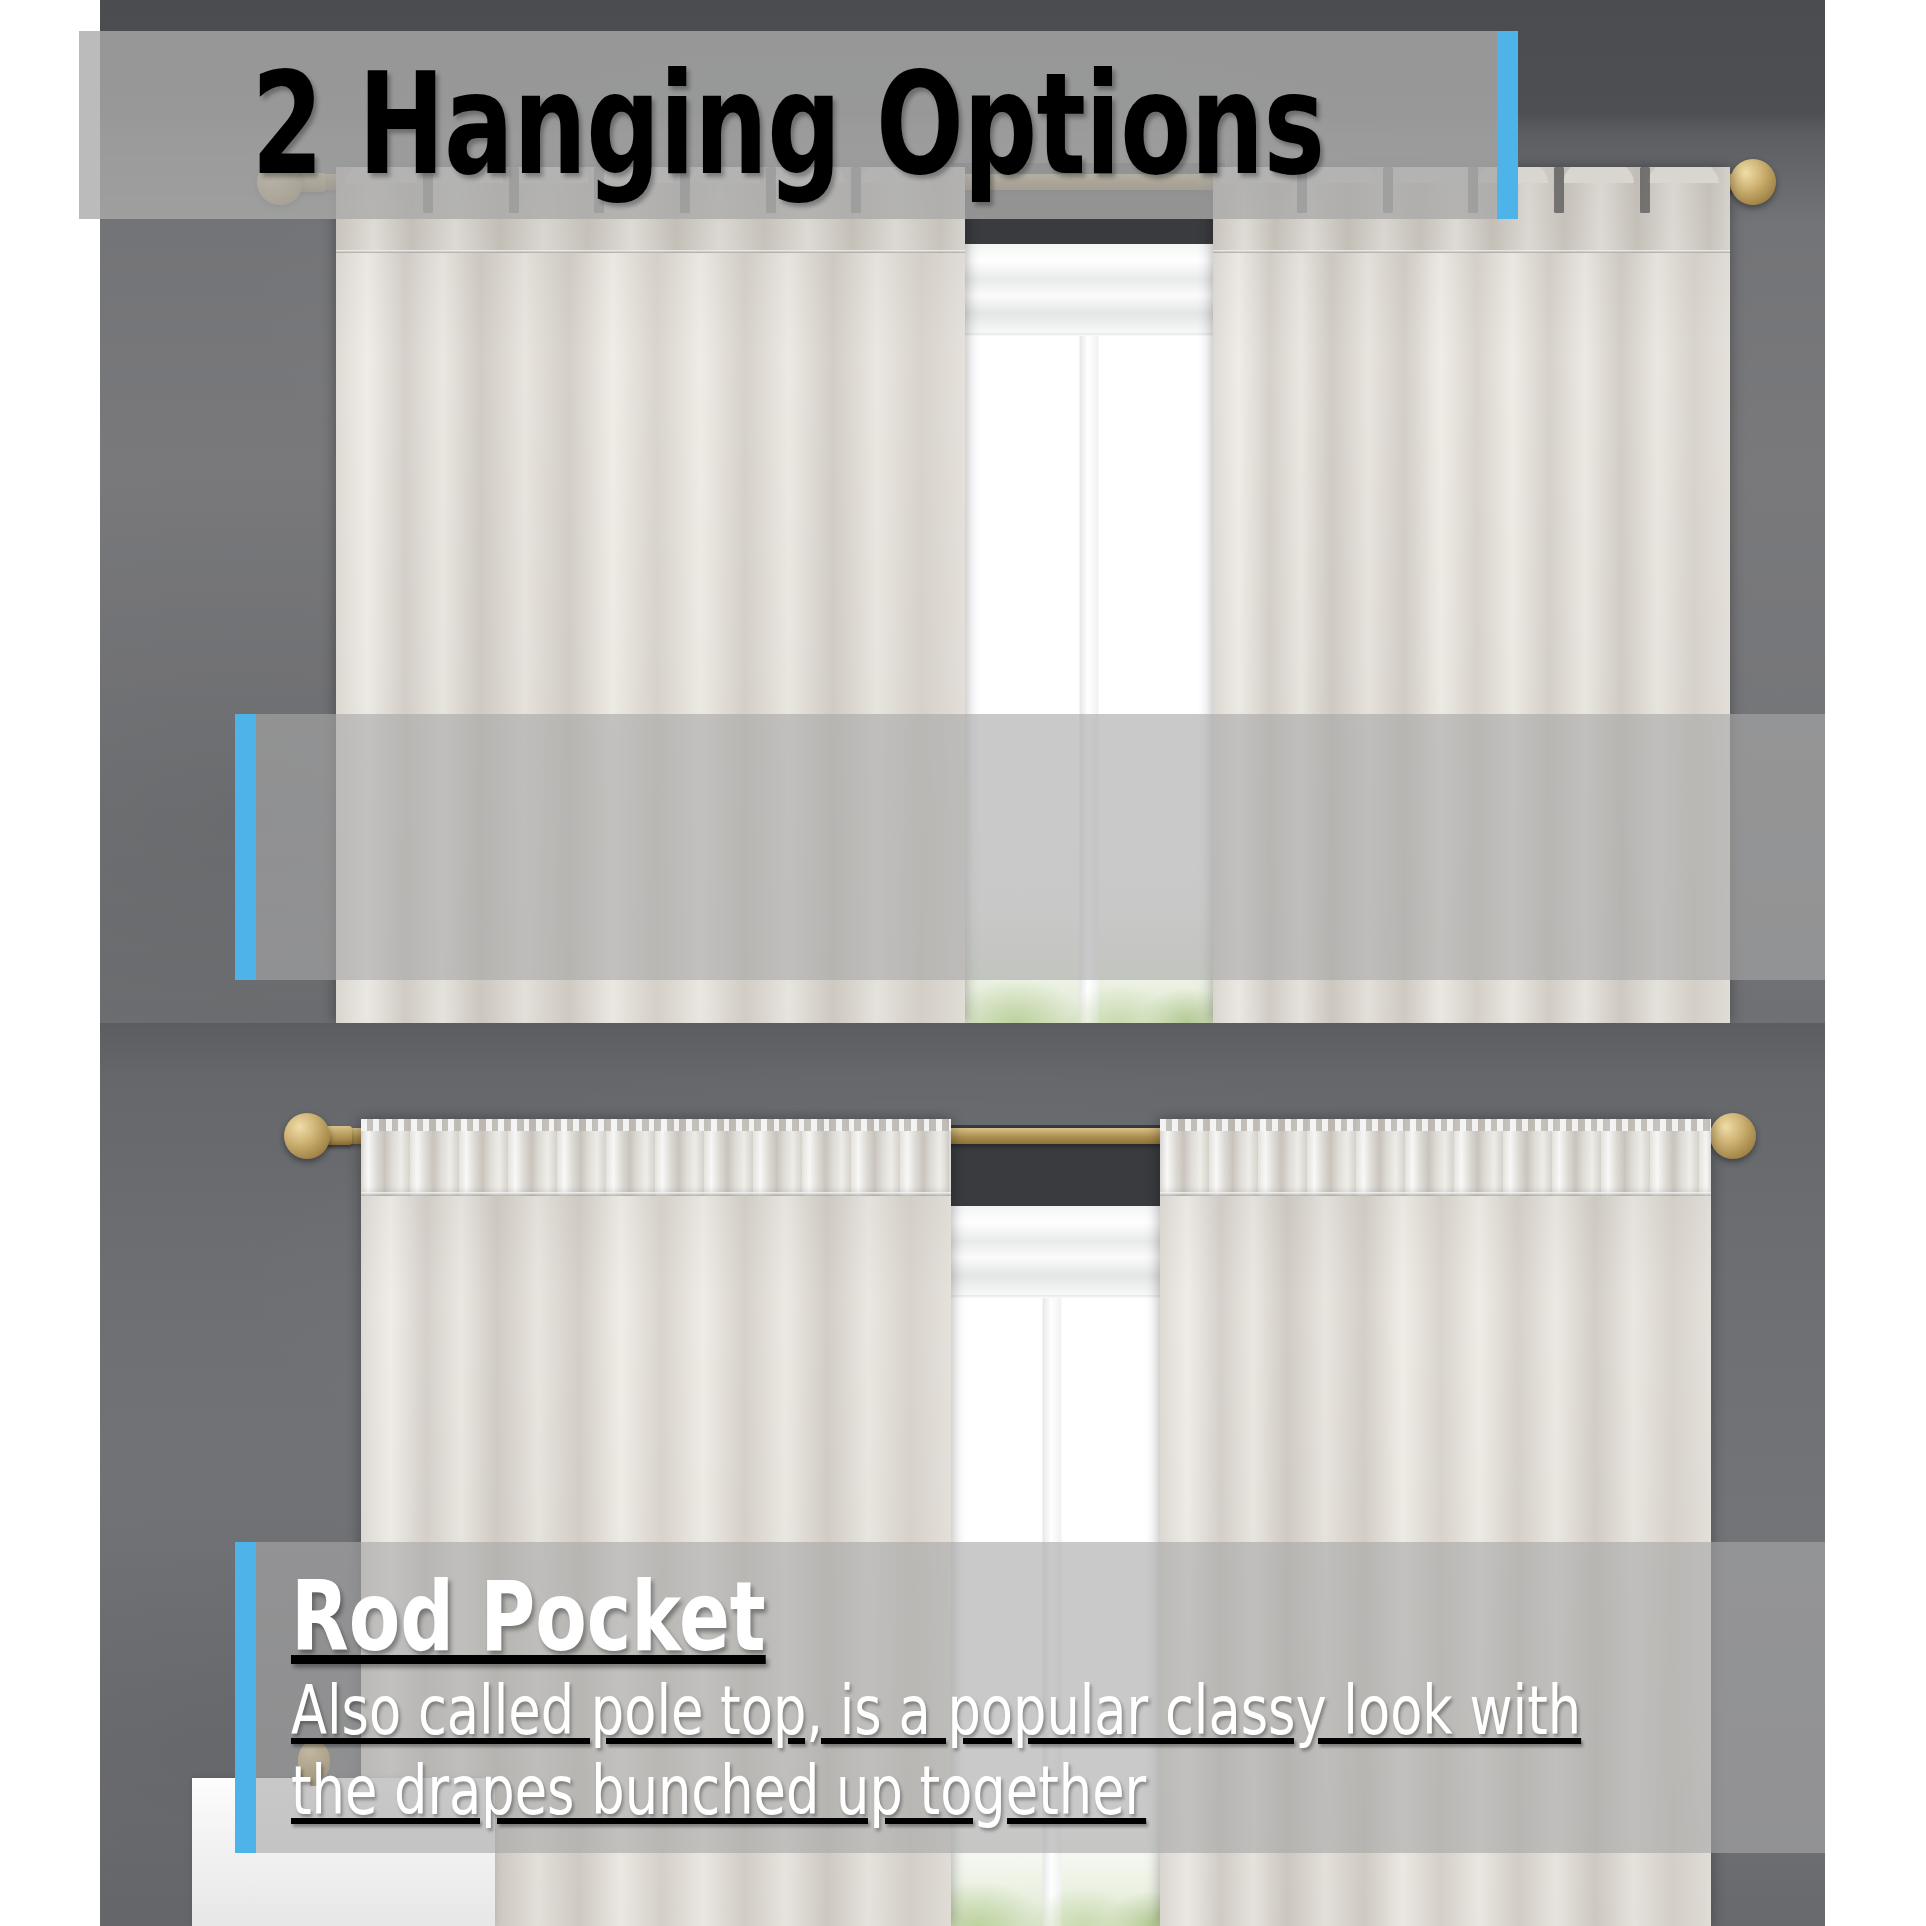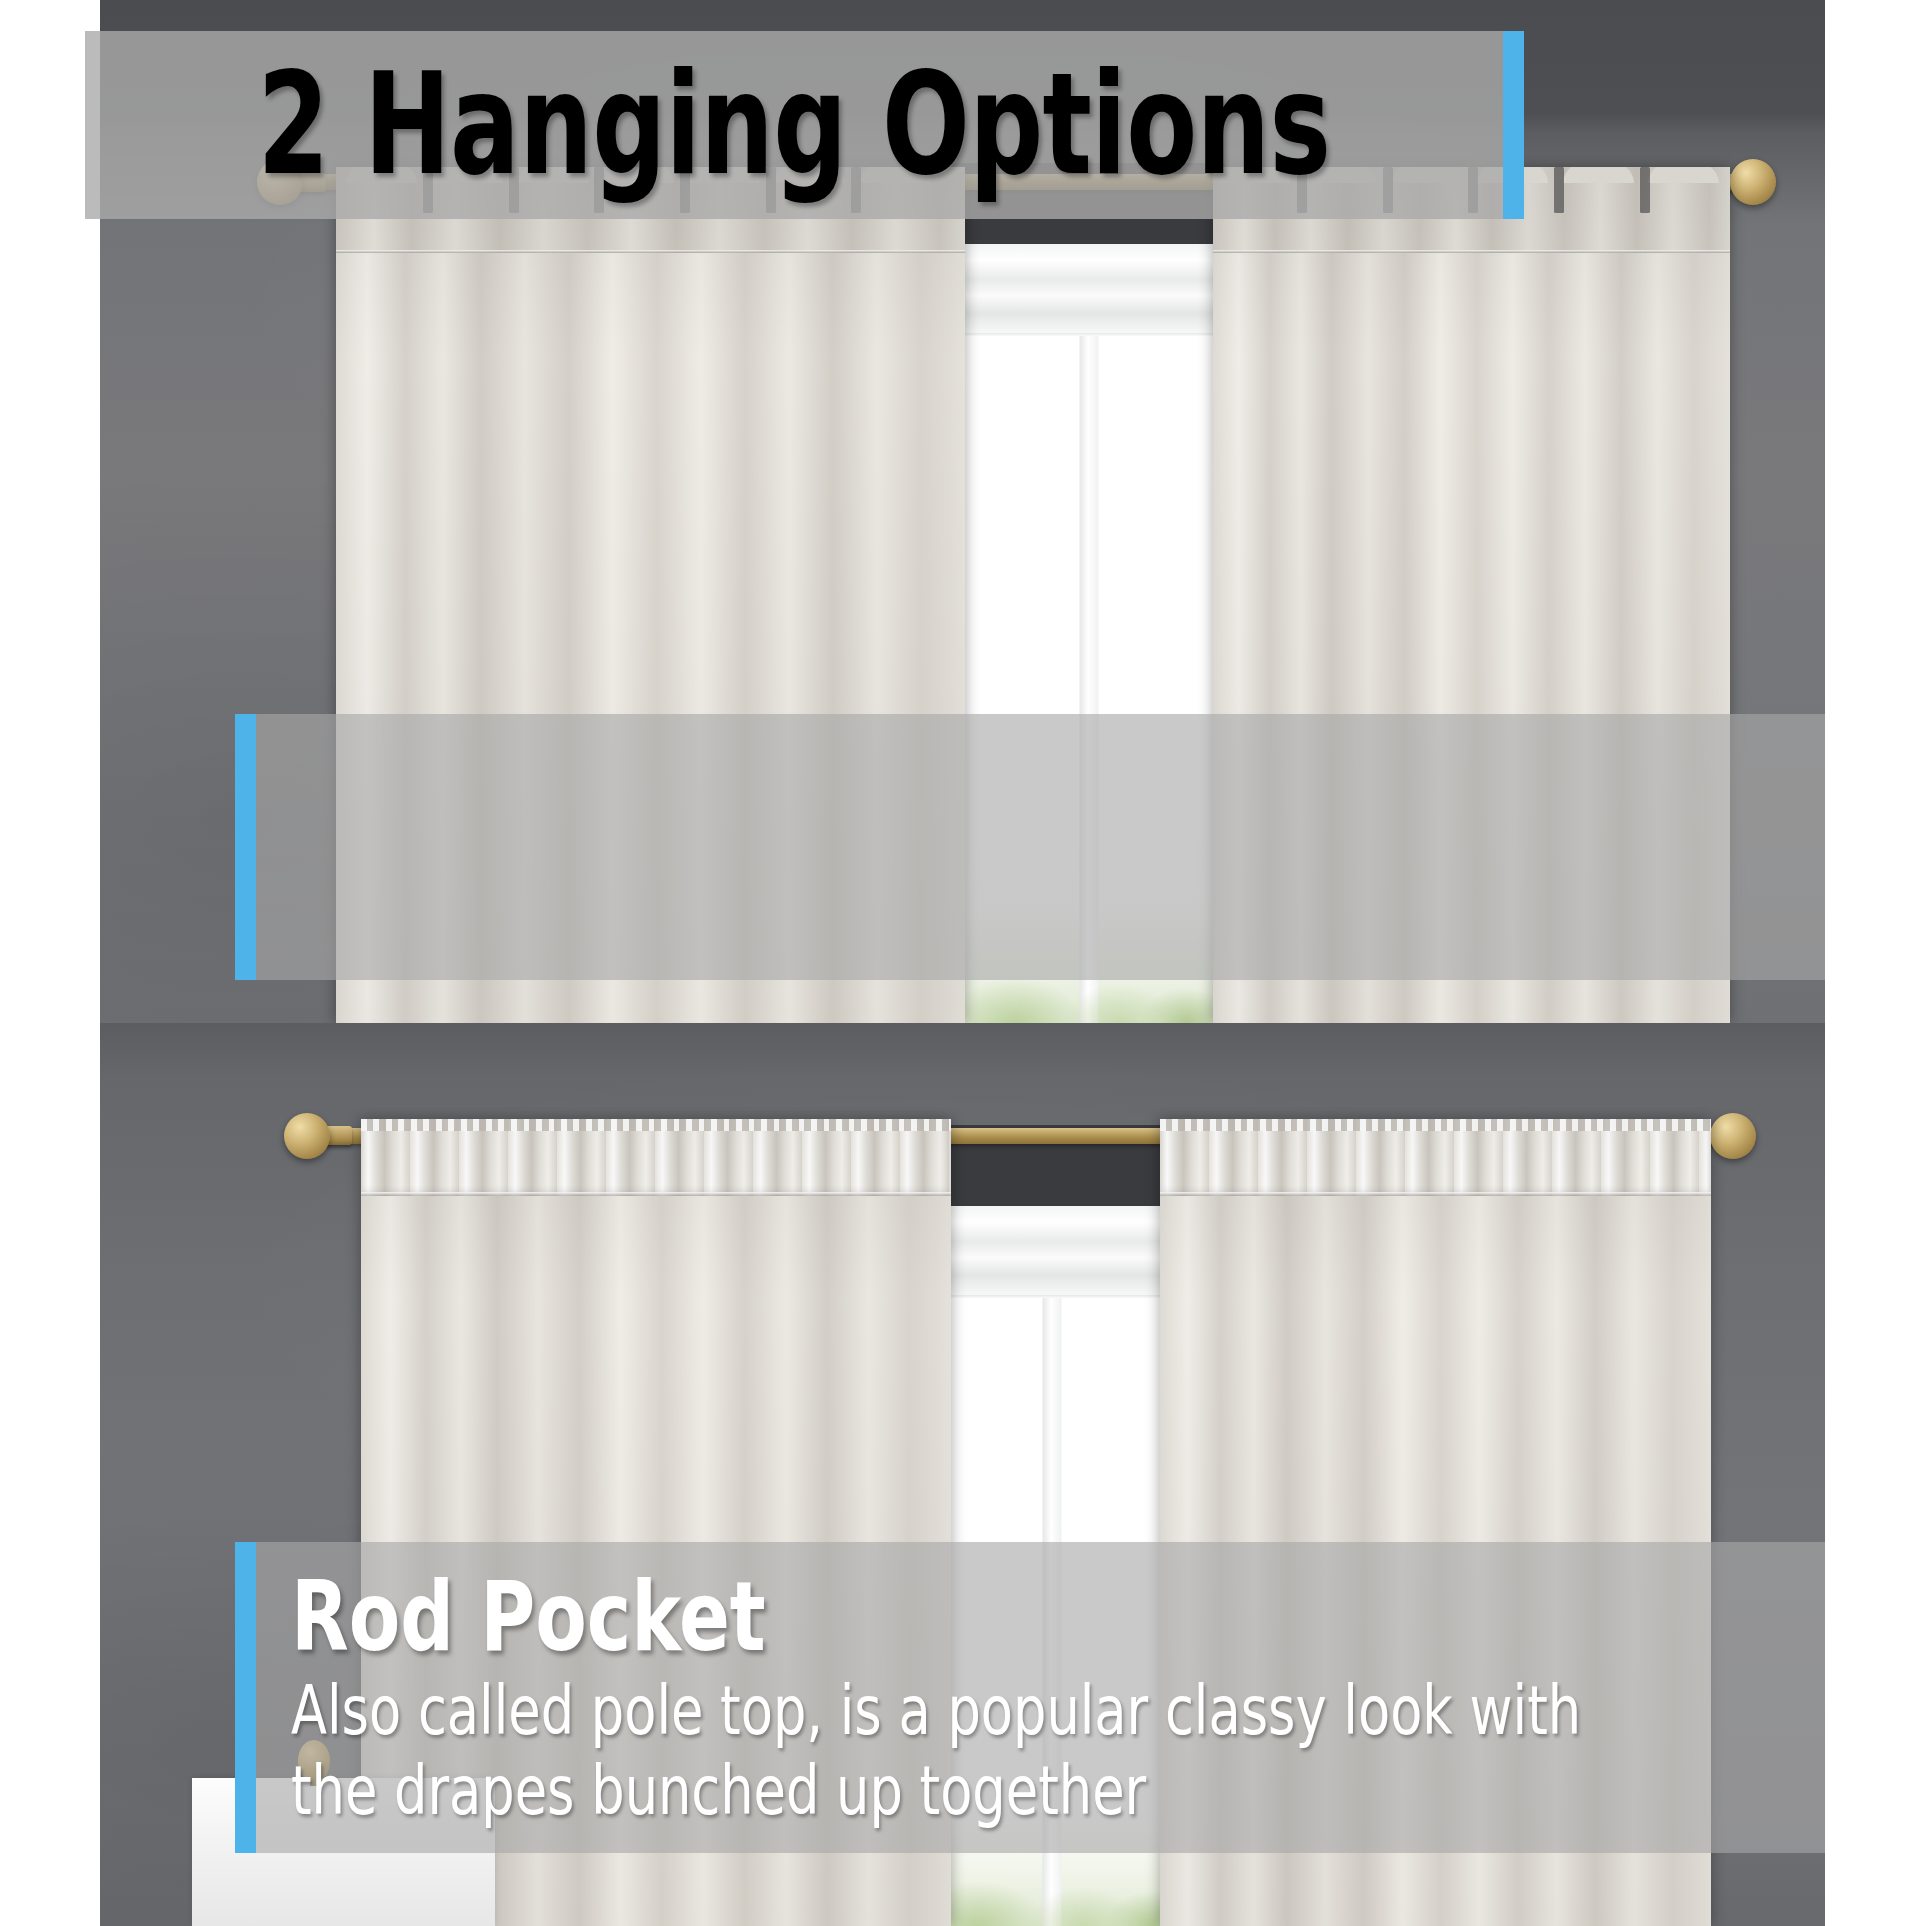--- a/index.html
+++ b/index.html
@@ -91,30 +91,30 @@
   .lamp-finial{ position:absolute; left:198px; bottom:145px; width:32px; height:41px; border-radius:50% 50% 46% 46%;
     background:radial-gradient(circle at 36% 28%, #e9d29a, #b99b58 55%, #8a7038 100%); }
   .lamp-finial-stem{ position:absolute; left:210px; bottom:140px; width:8.9px; height:13.3px;
     background:linear-gradient(180deg,#c2a667,#8a7038); }
 
   
   .band{ position:absolute; display:flex; align-items:stretch; }
   .band-fill{ position:absolute; inset:0; }
   .accent{ position:absolute; top:0; bottom:0; width:21.4px; background:#4eb3e8; }
 
-  .band-title{ left:85px; top:31px; width:1418px; height:188px; }
+  .band-title{ left:79px; top:31px; width:1418px; height:188px; }
   .band-title .band-fill{ background:rgba(170,170,170,.80); }
   .band-title .accent{ right:-21.4px; background:#4eb3e8; }
 
   .band-body{ }
   .band-body .band-fill{ background:rgba(168,168,168,.62); }
   .band-body .accent{ left:-21.4px; }
 
   .band-backtab{ left:256px; top:714px; width:1569px; height:266px; }
-  .band-rodpocket{ left:256px; top:1542px; width:1569px; height:311px; }
+  .band-rodpocket{ left:256px; top:1542px; width:1569px; height:311px;text-decoration:underline; }
 
   .title-text{ position:relative; z-index:2; width:100%; text-align:center;
     font-family:"Liberation Sans Narrow","DejaVu Sans Condensed","Liberation Sans", sans-serif;
     font-weight:bold; font-size:140px; line-height:188px; color:#000;
     letter-spacing:-0.7px; transform:scaleX(.82); transform-origin:center center;
     text-shadow:3.7px 4.4px 5.2px rgba(0,0,0,.30); white-space:nowrap; }
 
   .body-inner{ position:relative; z-index:2; padding:19px 0 0 35px; }
   .sec-title{ font-family:"Liberation Sans Narrow","DejaVu Sans Condensed","Liberation Sans", sans-serif;
     font-weight:bold; font-size:97px; line-height:111px; color:#ffffff;

